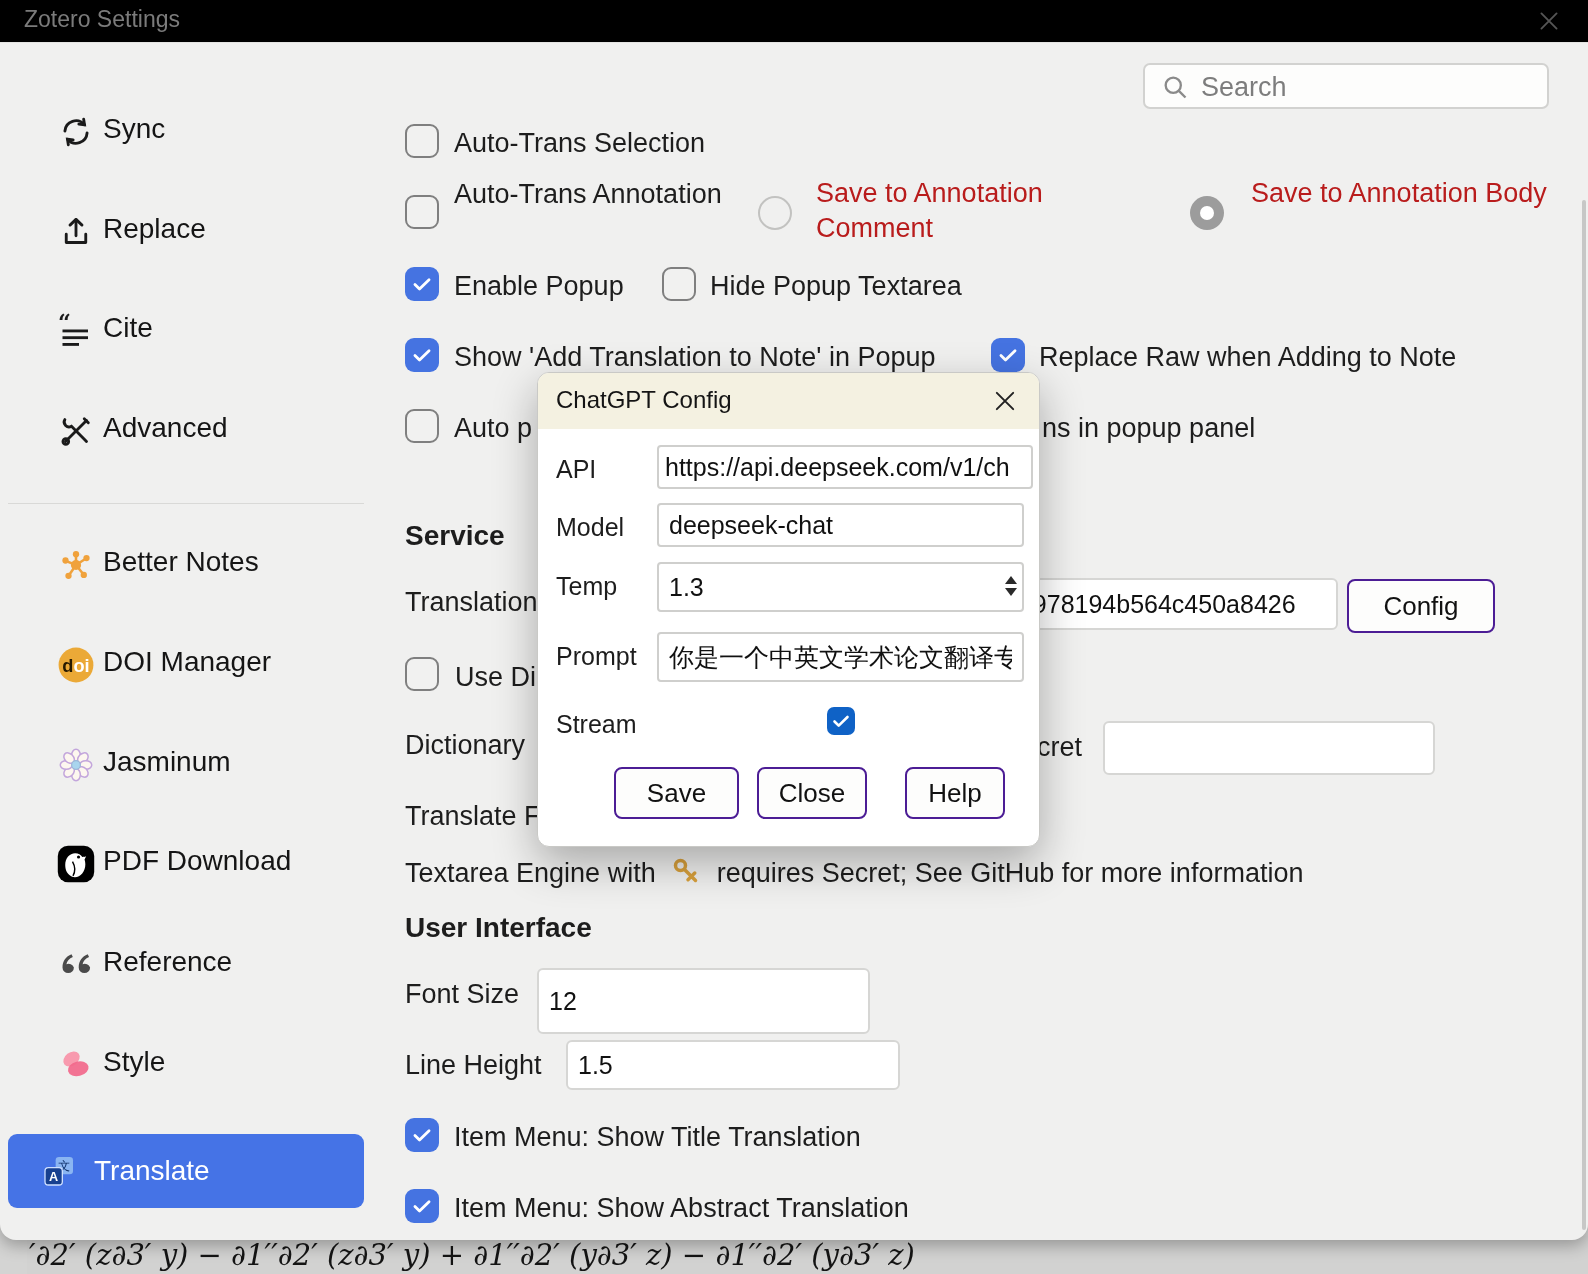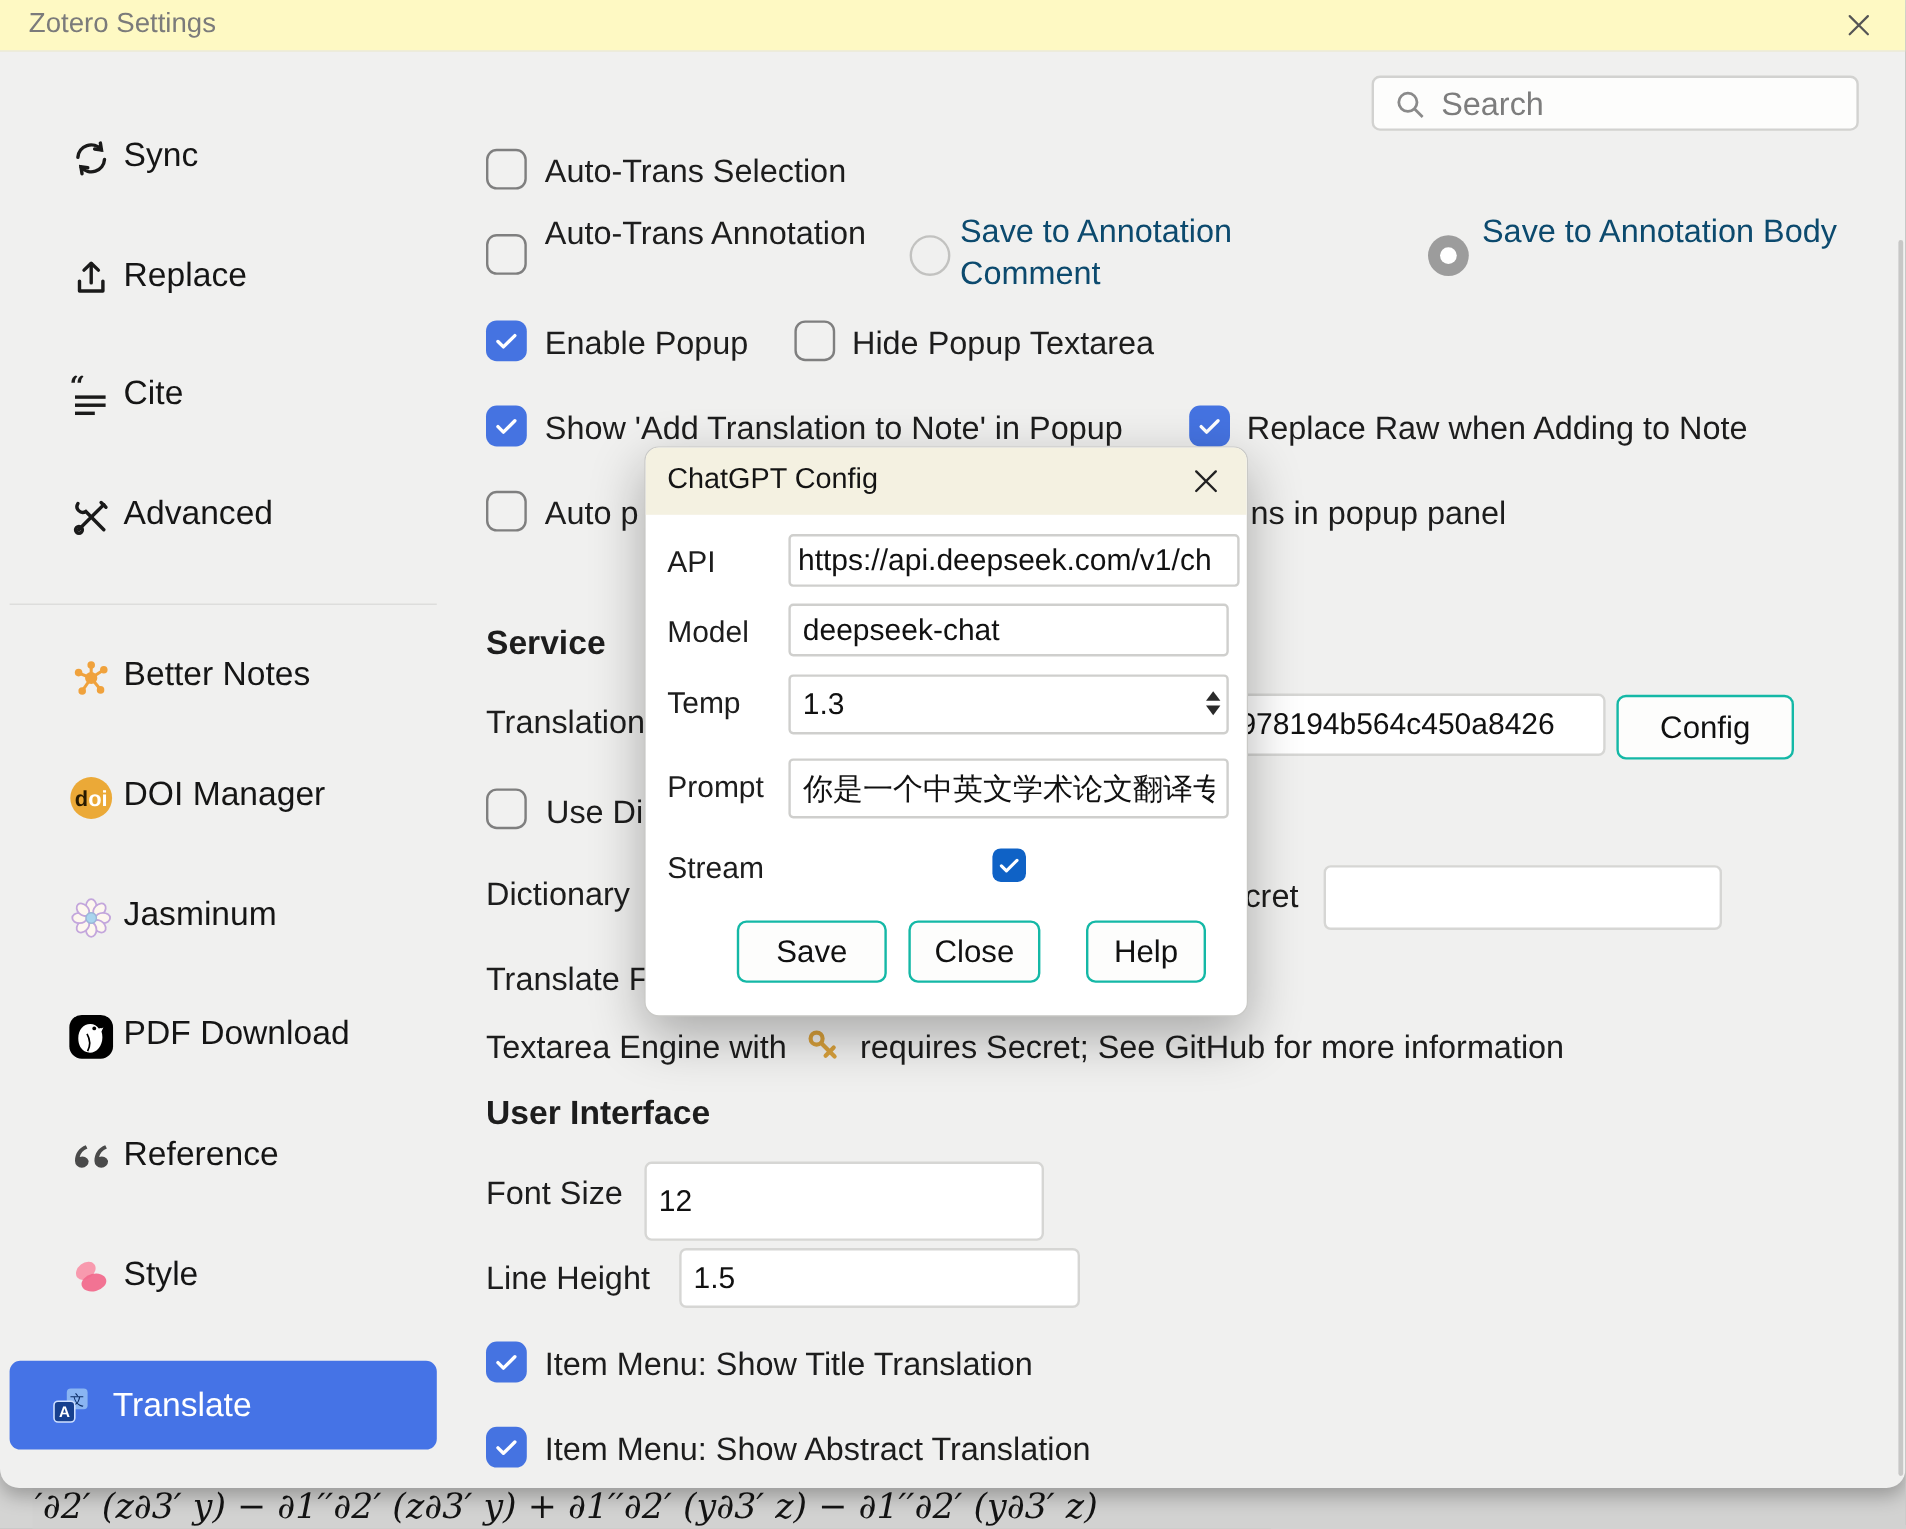--- a/index.html
+++ b/index.html
@@ -5,21 +5,21 @@
   html,body{margin:0;padding:0;background:#b9b9b8;}
   #app{position:relative;width:1588px;height:1274px;overflow:hidden;
        font-family:"Liberation Sans",sans-serif;background:#d4d4d3;}
   
   .statusbar{position:absolute;left:0;top:1236px;width:1588px;height:38px;background:#d2d2d1;margin-left:27px;}
   .formula{position:absolute;left:2px;top:0;font-family:"DejaVu Serif",serif;
            font-style:italic;font-size:29px;line-height:38px;color:#141414;white-space:nowrap;}
   
   .win{position:absolute;left:0;top:0;width:1588px;height:1240px;background:#f0f0ef;
        border-radius:0 0 16px 16px;box-shadow:0 6px 16px rgba(0,0,0,.28);overflow:hidden;}
-  .titlebar{position:absolute;left:0;top:0;width:1588px;height:42px;background:#fef9c3;
+  .titlebar{position:absolute;left:0;top:0;width:1588px;height:42px;background:#000000;
             border-bottom:1px solid #e4e4e2;}
   .win-title{position:absolute;left:24px;top:6px;font-size:23px;color:#7b7b7b;}
   .win-close{position:absolute;left:1532px;top:5px;width:34px;height:32px;display:flex;
              align-items:center;justify-content:center;cursor:pointer;}
   .search-box{position:absolute;left:1143px;top:63px;width:406px;height:46px;box-sizing:border-box;
               background:#fdfdfc;border:2px solid #d2d2d0;border-radius:7px;}
   .search-box input{position:absolute;left:54px;top:0;width:340px;height:42px;border:none;outline:none;
               background:transparent;font-size:27px;color:#333;font-family:inherit;}
   .search-box input::placeholder{color:#7d7d7d;}
   .search-glyph{position:absolute;left:16px;top:8px;}
@@ -27,35 +27,35 @@
   .side-item{position:absolute;left:57px;display:flex;align-items:flex-start;gap:8px;height:48px;cursor:pointer;}
   .side-icon{width:38px;height:38px;display:flex;align-items:center;justify-content:center;}
   .side-label{font-size:28px;color:#151515;white-space:nowrap;}
   .side-divider{position:absolute;left:8px;top:503px;width:356px;height:1px;background:#d9d9d7;}
   .translate-item{position:absolute;left:8px;top:1134px;width:356px;height:74px;background:#4573e6;
                   border-radius:9px;display:flex;align-items:center;gap:16px;padding-left:32px;
                   box-sizing:border-box;cursor:pointer;}
   .translate-item .side-label{color:#fff;}
   
   .lbl{position:absolute;font-size:27px;color:#1d1d1d;white-space:nowrap;line-height:36px;}
-  .lbl.gray{color:#0c4a6e;}
+  .lbl.gray{color:#b91c1c;margin-left:16px;}
   .lbl.h{font-weight:700;font-size:28px;}
   .cb{position:absolute;width:34px;height:34px;border-radius:9px;box-sizing:border-box;cursor:pointer;}
   .cb.on{background:#4573e1;}
   .cb.off{background:#f1f1f0;border:2.5px solid #7f7f7f;}
   .cb svg{position:absolute;left:4px;top:4px;}
   .radio{position:absolute;width:34px;height:34px;border-radius:50%;box-sizing:border-box;cursor:pointer;}
   .radio.off{border:2.5px solid #c2c2c0;}
   .radio.on{background:#9c9c9c;}
   .radio.on::after{content:"";position:absolute;left:10px;top:10px;width:14px;height:14px;
                    border-radius:50%;background:#fff;}
   .input{position:absolute;box-sizing:border-box;background:#fff;border:2px solid #d6d6d4;
          border-radius:6px;font-size:25px;color:#111;padding:0 10px;font-family:inherit;outline:none;
          white-space:nowrap;overflow:hidden;}
-  .btn{position:absolute;box-sizing:border-box;background:#fdfdfc;border:2px solid #14b8a6;
+  .btn{position:absolute;box-sizing:border-box;background:#fdfdfc;border:2px solid #4c1d95;
        border-radius:8px;font-size:26px;color:#111;display:flex;align-items:center;
        justify-content:center;cursor:pointer;font-family:inherit;}
   .scrollhint{position:absolute;left:1582px;top:200px;width:4px;height:1030px;background:#c7c7c6;border-radius:2px;}
   
   .dlg{position:absolute;left:537px;top:372px;width:501px;height:473px;background:#fff;
        border:1px solid #c9c9c6;border-radius:12px;box-shadow:0 16px 44px rgba(0,0,0,.30);overflow:hidden;}
   .dlg-head{position:absolute;left:0;top:0;width:100%;height:56px;background:#f4f1e1;}
   .dlg-title{position:absolute;left:18px;top:13px;font-size:24px;color:#141414;}
   .dlg-close{position:absolute;left:450px;top:12px;width:34px;height:32px;display:flex;
              align-items:center;justify-content:center;cursor:pointer;}

